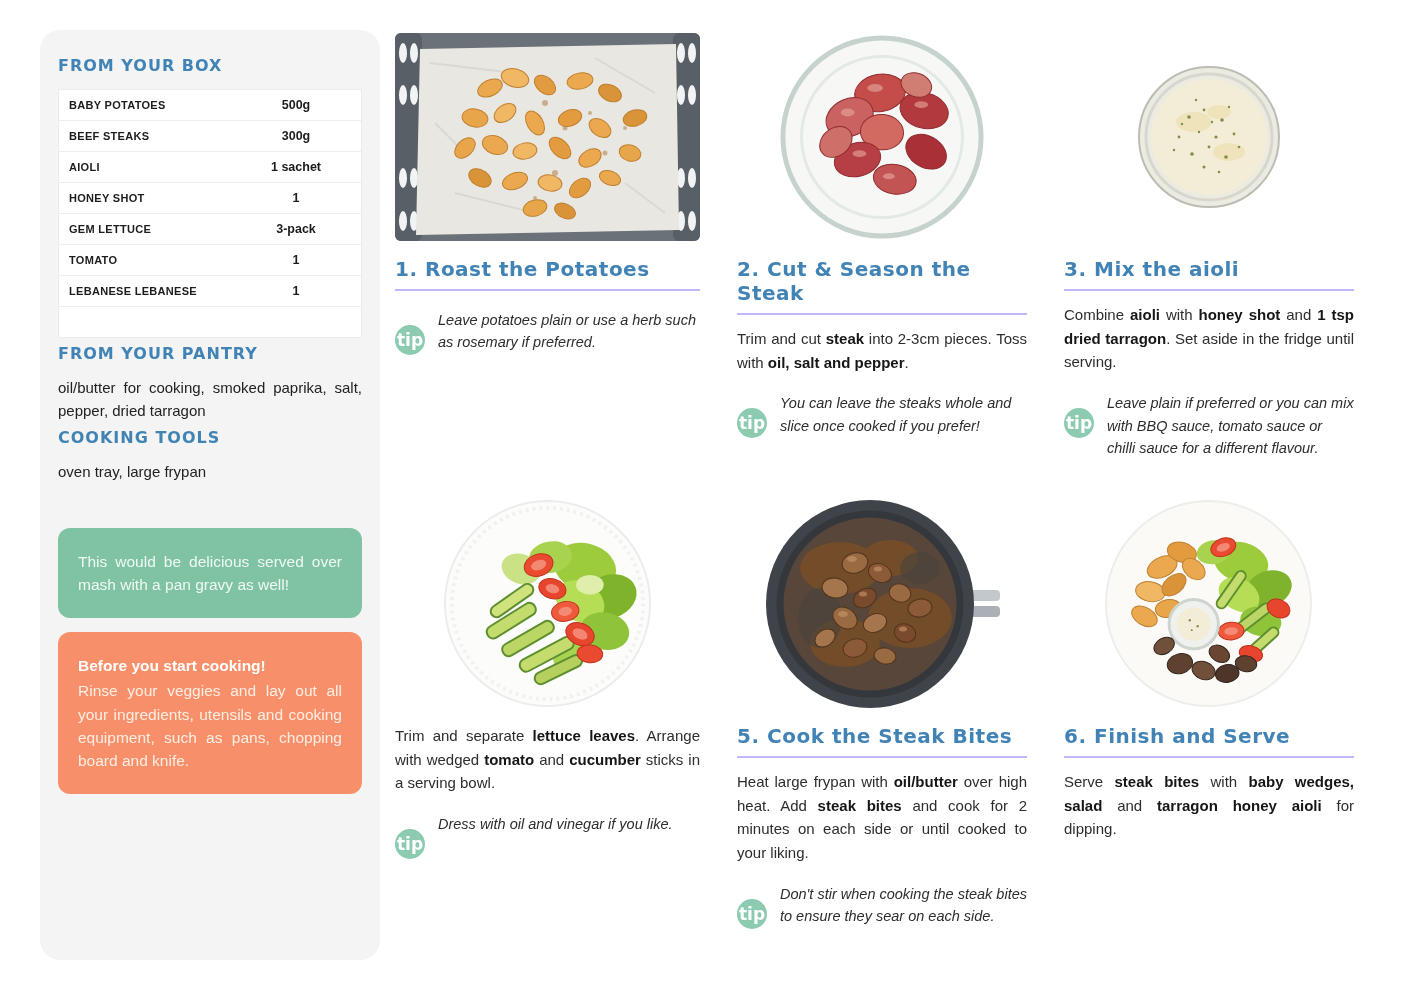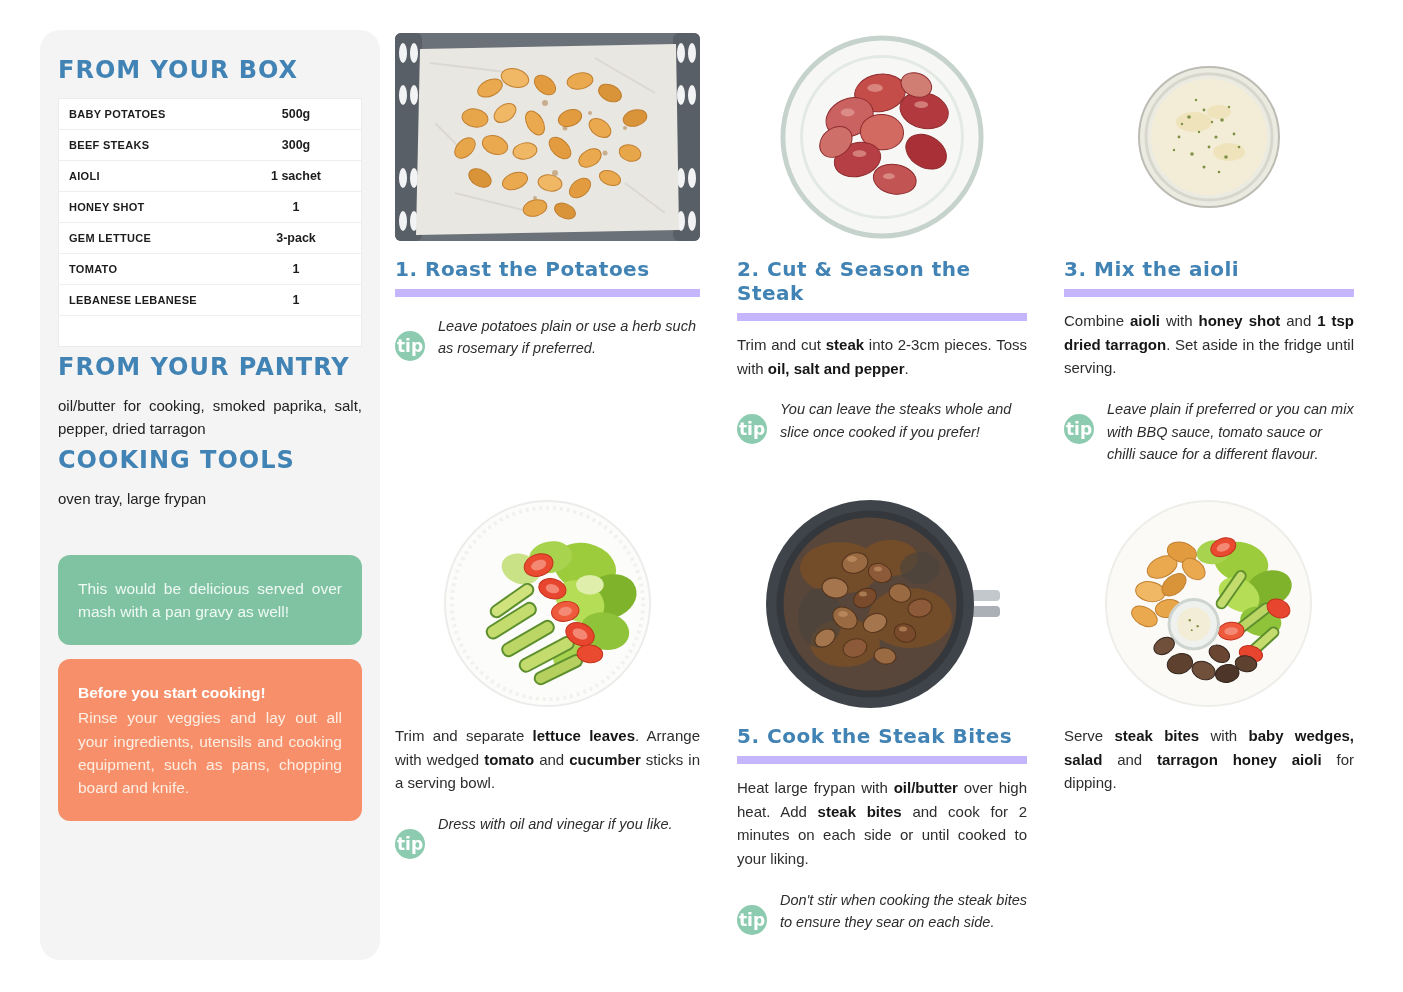--- a/index.html
+++ b/index.html
@@ -7,21 +7,21 @@
   body {
     width:1403px; height:992px; position:relative; overflow:hidden;
     font-family:"Liberation Sans", sans-serif; color:#2d2d2d;
   }
   
   .sidebar {
     position:absolute; left:40px; top:30px; width:340px; height:930px;
     background:#f4f4f5; border-radius:20px; padding:20px 18px;
   }
   .hand-title {
-    font-weight:bold; color:#4183b4; font-size:24px; letter-spacing:1px;
+    font-weight:bold; color:#4183b4; font-size:16px; letter-spacing:1px;
     font-family:"DejaVu Sans", sans-serif;
   }
   .sidebar .hand-title { margin:6px 0 14px 0; }
   .box-table {
     background:#fff; border:1px solid #ececec; width:100%;
   }
   .box-row {
     display:flex; align-items:center; height:31px; border-bottom:1px solid #eeeeee;
     padding:0 10px;
   }
@@ -45,21 +45,21 @@
     column-gap:37px; grid-template-rows:467px auto;
   }
   .step { display:block; }
   .photo {
     height:208px; display:flex; align-items:center; justify-content:center;
     margin-bottom:16px;
   }
   .step-title {
     font-family:"DejaVu Sans", sans-serif;
     font-weight:bold; color:#4183b4; font-size:20px; letter-spacing:.5px;
-    padding-bottom:8px; border-bottom:8px solid #c4b5fd;
+    padding-bottom:8px; border-bottom:2px solid #c4b5fd;
   }
   .body {
     margin-top:12px; font-size:15px; line-height:1.58; text-align:justify; color:#2d2d2d;
   }
   .body b { color:#161616; }
   .tip { display:flex; margin-top:18px; align-items:flex-start; }
   .tip-badge {
     flex:0 0 30px; width:30px; height:30px; border-radius:50%;
     background:#8ccbb0; color:#fff; font-size:17px; font-weight:bold;
     display:flex; align-items:center; justify-content:center;
@@ -412,17 +412,18 @@
           <g stroke="#33241c" stroke-width="1">
             <ellipse cx="78" cy="168" rx="13" ry="10" fill="#5f4130" transform="rotate(-15 78 168)"></ellipse>
             <ellipse cx="102" cy="175" rx="12" ry="9" fill="#70503a" transform="rotate(20 102 175)"></ellipse>
             <ellipse cx="126" cy="178" rx="12" ry="9" fill="#4e352a" transform="rotate(-10 126 178)"></ellipse>
             <ellipse cx="118" cy="158" rx="11" ry="8" fill="#6a4632" transform="rotate(30 118 158)"></ellipse>
             <ellipse cx="62" cy="150" rx="11" ry="8" fill="#70503a" transform="rotate(-30 62 150)"></ellipse>
             <ellipse cx="145" cy="168" rx="11" ry="8" fill="#5f4130" transform="rotate(10 145 168)"></ellipse>
           </g>
         </svg>
       </div>
+      <h3 class="step-title">6. Finish and Serve</h3>
       <p class="body"><span>Serve </span><b>steak bites</b><span> with </span><b>baby wedges, salad</b><span> and </span><b>tarragon honey aioli</b><span> for dipping.</span></p>
     </section>
 
   </main>
 </div>
 
 </body></html>

